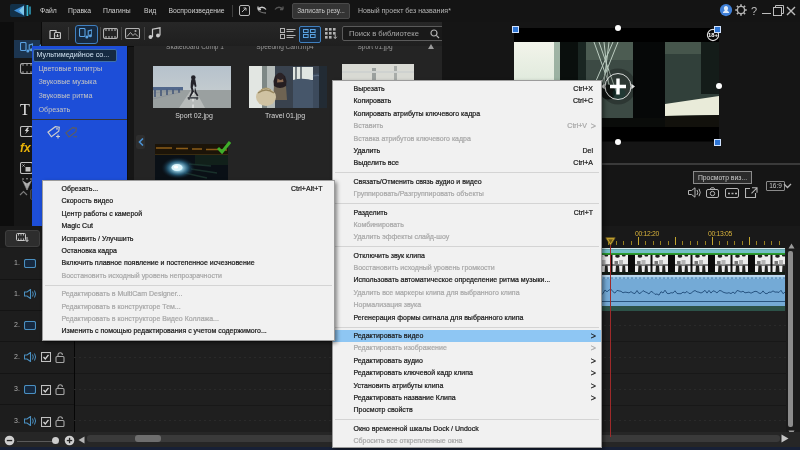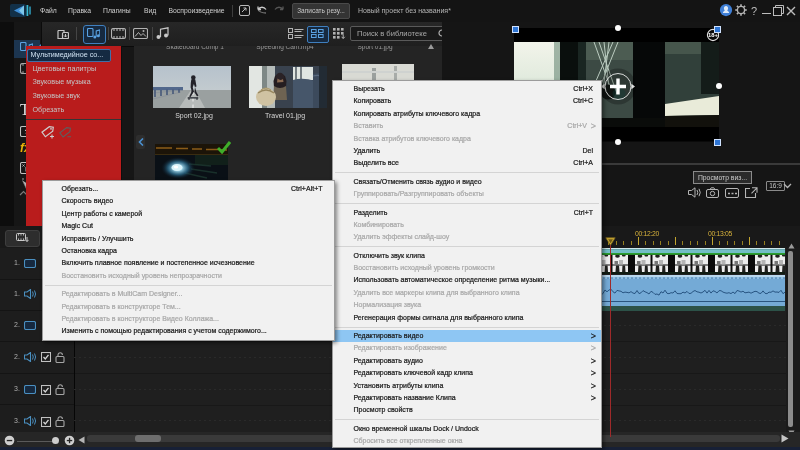--- a/index.html
+++ b/index.html
@@ -3,26 +3,26 @@
 <meta charset="utf-8">
 <style>
   html,body{margin:0;padding:0;background:#000;}
   #app{position:relative;width:800px;height:450px;overflow:hidden;
        font-family:"Liberation Sans",sans-serif;background:#161616;}
   .abs{position:absolute;}
   
   #titlebar{left:0;top:0;width:800px;height:22px;background:#141414;border-bottom:1px solid #060606;}
   .mtxt{position:absolute;top:0;height:22px;line-height:22px;font-size:6.8px;color:#cfcfcf;}
   
-  #toolbar2{left:16px;top:22px;width:780px;height:24px;background:linear-gradient(#272727,#1f1f1f);border-bottom:1px solid #0a0a0a;}
+  #toolbar2{left:8px;top:22px;width:780px;height:24px;background:linear-gradient(#272727,#1f1f1f);border-bottom:1px solid #0a0a0a;}
   .tsep{position:absolute;top:5px;width:1px;height:13px;background:#454545;}
   
   #lstrip0{left:0;top:22px;width:14px;height:204px;background:#0d0d0d;}
   #lstrip{left:14px;top:22px;width:27px;height:204px;background:#161616;border-right:1px solid #0b0b0b;}
-  #roompanel{left:26px;top:46px;width:95px;height:180px;background:#b91c1c;border-right:1px solid #0e0e0e;}
+  #roompanel{left:32px;top:46px;width:95px;height:180px;background:#1d4ed8;border-right:1px solid #0e0e0e;}
   .ritem{position:absolute;left:6.5px;font-size:7.2px;color:#c4c4c4;white-space:nowrap;}
   
   #library{left:134px;top:46px;width:308px;height:180px;background:#242424;}
   .thumblabel{position:absolute;font-size:7px;color:#d8d8d8;white-space:nowrap;transform:translateX(-50%);}
   
   #preview{left:442px;top:22px;width:358px;height:204px;background:#151515;}
   
   #timeline{left:0;top:226px;width:800px;height:224px;background:#1e1e1e;}
   #ruler{position:absolute;left:0;top:0;width:800px;height:22px;background:#191919;border-bottom:1px solid #6b5a1e;}
   #headcol{position:absolute;left:0;top:22px;width:74px;height:184px;background:#1d1d1d;border-right:1px solid #060606;}
@@ -209,21 +209,21 @@
       <svg style="position:absolute;left:2px;top:2px" width="8" height="5" viewBox="0 0 8 5">
           <path d="M0.5 0.5 L4 4 L7.5 0.5" fill="none" stroke="#c0c0c0" stroke-width="1.2"></path>
         </svg>
     </div>
   </div>
   <div class="abs" id="roompanel">
     <div class="abs" style="left:0.5px;top:2.5px;width:82px;height:11.5px;background:#152a42;border:1px solid #3f6fa8;border-radius:2px"></div>
     <div class="ritem" style="top:3.5px;color:#cfe0f0;left:4.5px">Мультимедийное со...</div>
     <div class="ritem" style="top:17.5px">Цветовые палитры</div>
     <div class="ritem" style="top:31.3px">Звуковые музыка</div>
-    <div class="ritem" style="top:44.6px">Звуковые звук</div>
+    <div class="ritem" style="top:44.6px">Звуковые ритма</div>
     <div class="ritem" style="top:59.4px">Обрезать</div>
     <div class="abs" style="left:0;top:73px;width:95px;height:1px;background:#353535"></div>
     <svg class="abs" style="left:14px;top:79px" width="15" height="15" viewBox="0 0 15 15">
       <path d="M8.5 1.5 l4 0 0 4 -6.5 6.5 -4-4 z" fill="none" stroke="#cdcdcd" stroke-width="1.2" transform="rotate(8 7.5 7.5)"></path>
       <circle cx="11" cy="3.8" r="0.9" fill="#cdcdcd"></circle>
       <path d="M10 11.5 h4 m-2-2 v4" stroke="#cdcdcd" stroke-width="1.1"></path>
     </svg>
     <svg class="abs" style="left:32px;top:80px" width="14" height="14" viewBox="0 0 15 15">
       <path d="M8.5 1.5 l4 0 0 4 -6.5 6.5 -4-4 z" fill="none" stroke="#5e5e5e" stroke-width="1.2" transform="rotate(8 7.5 7.5)"></path>
       <path d="M10 11.5 h4" stroke="#5e5e5e" stroke-width="1.1"></path>

